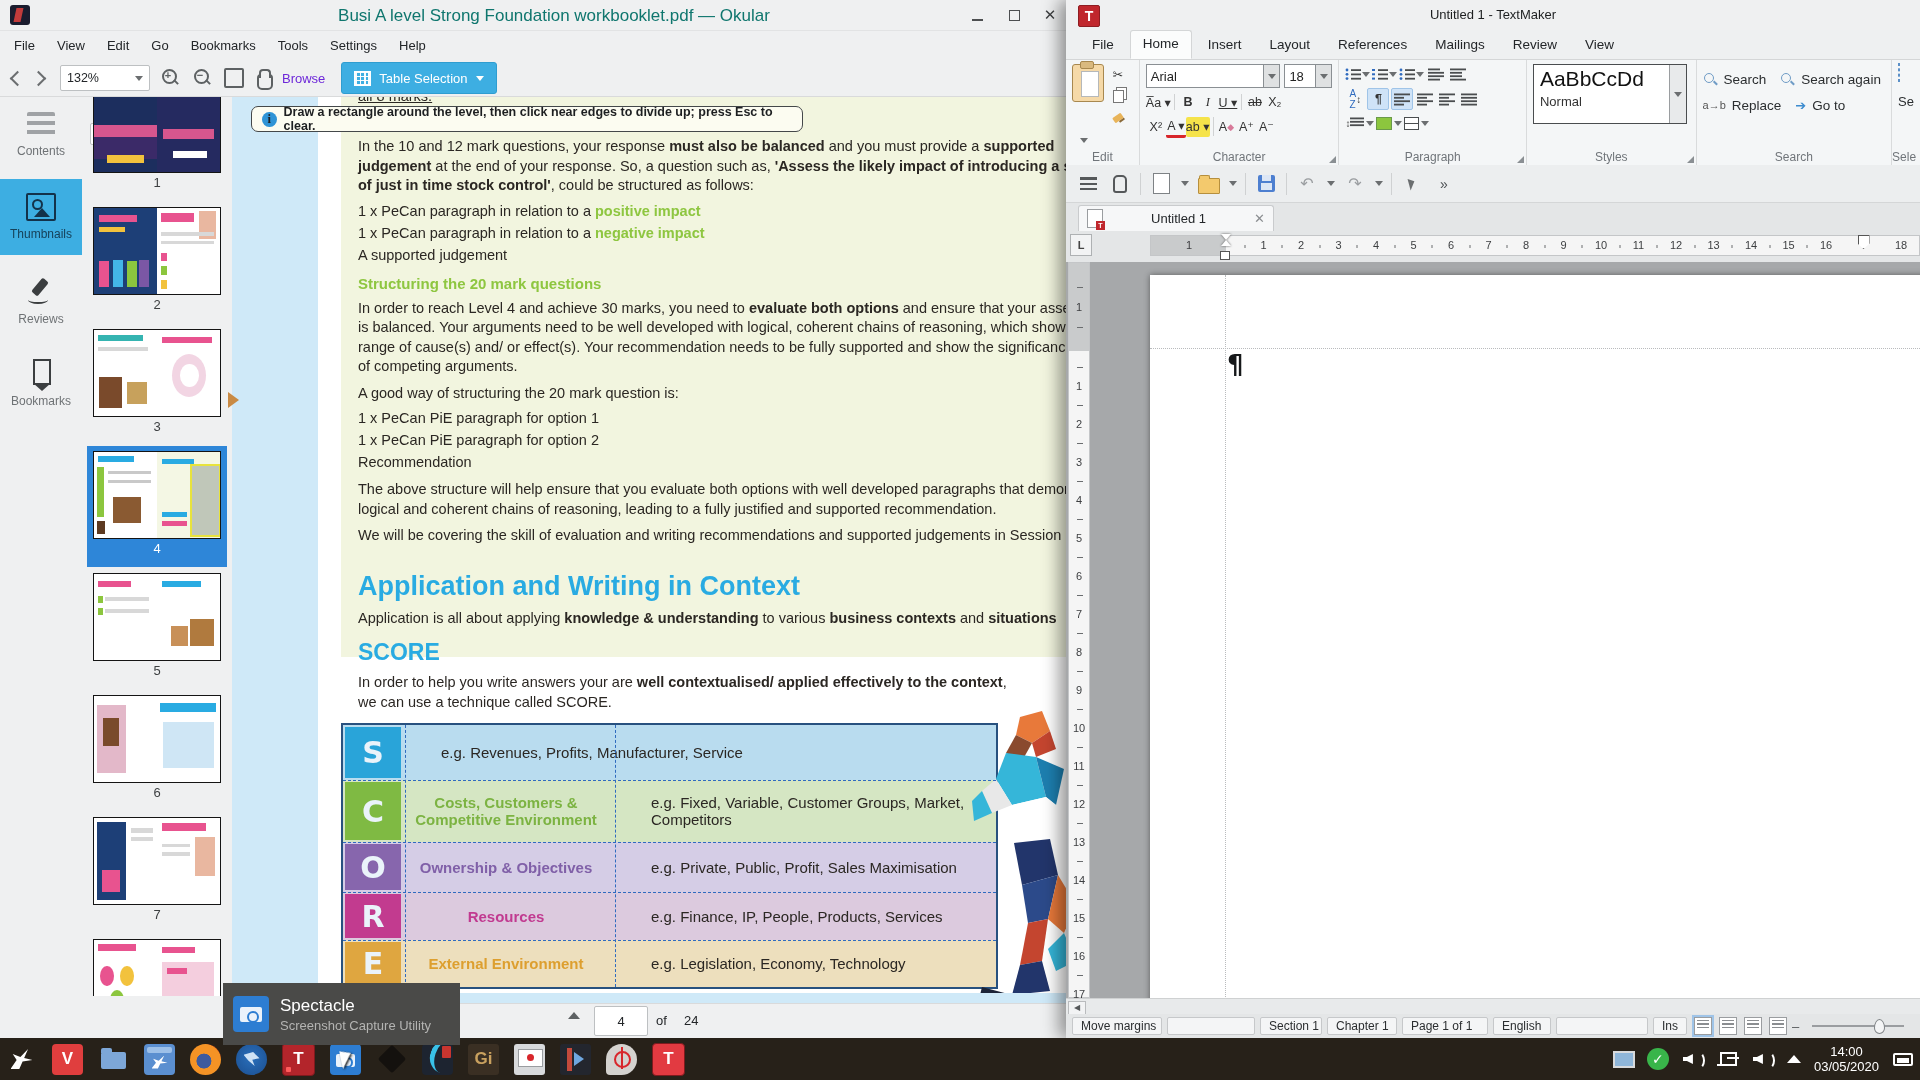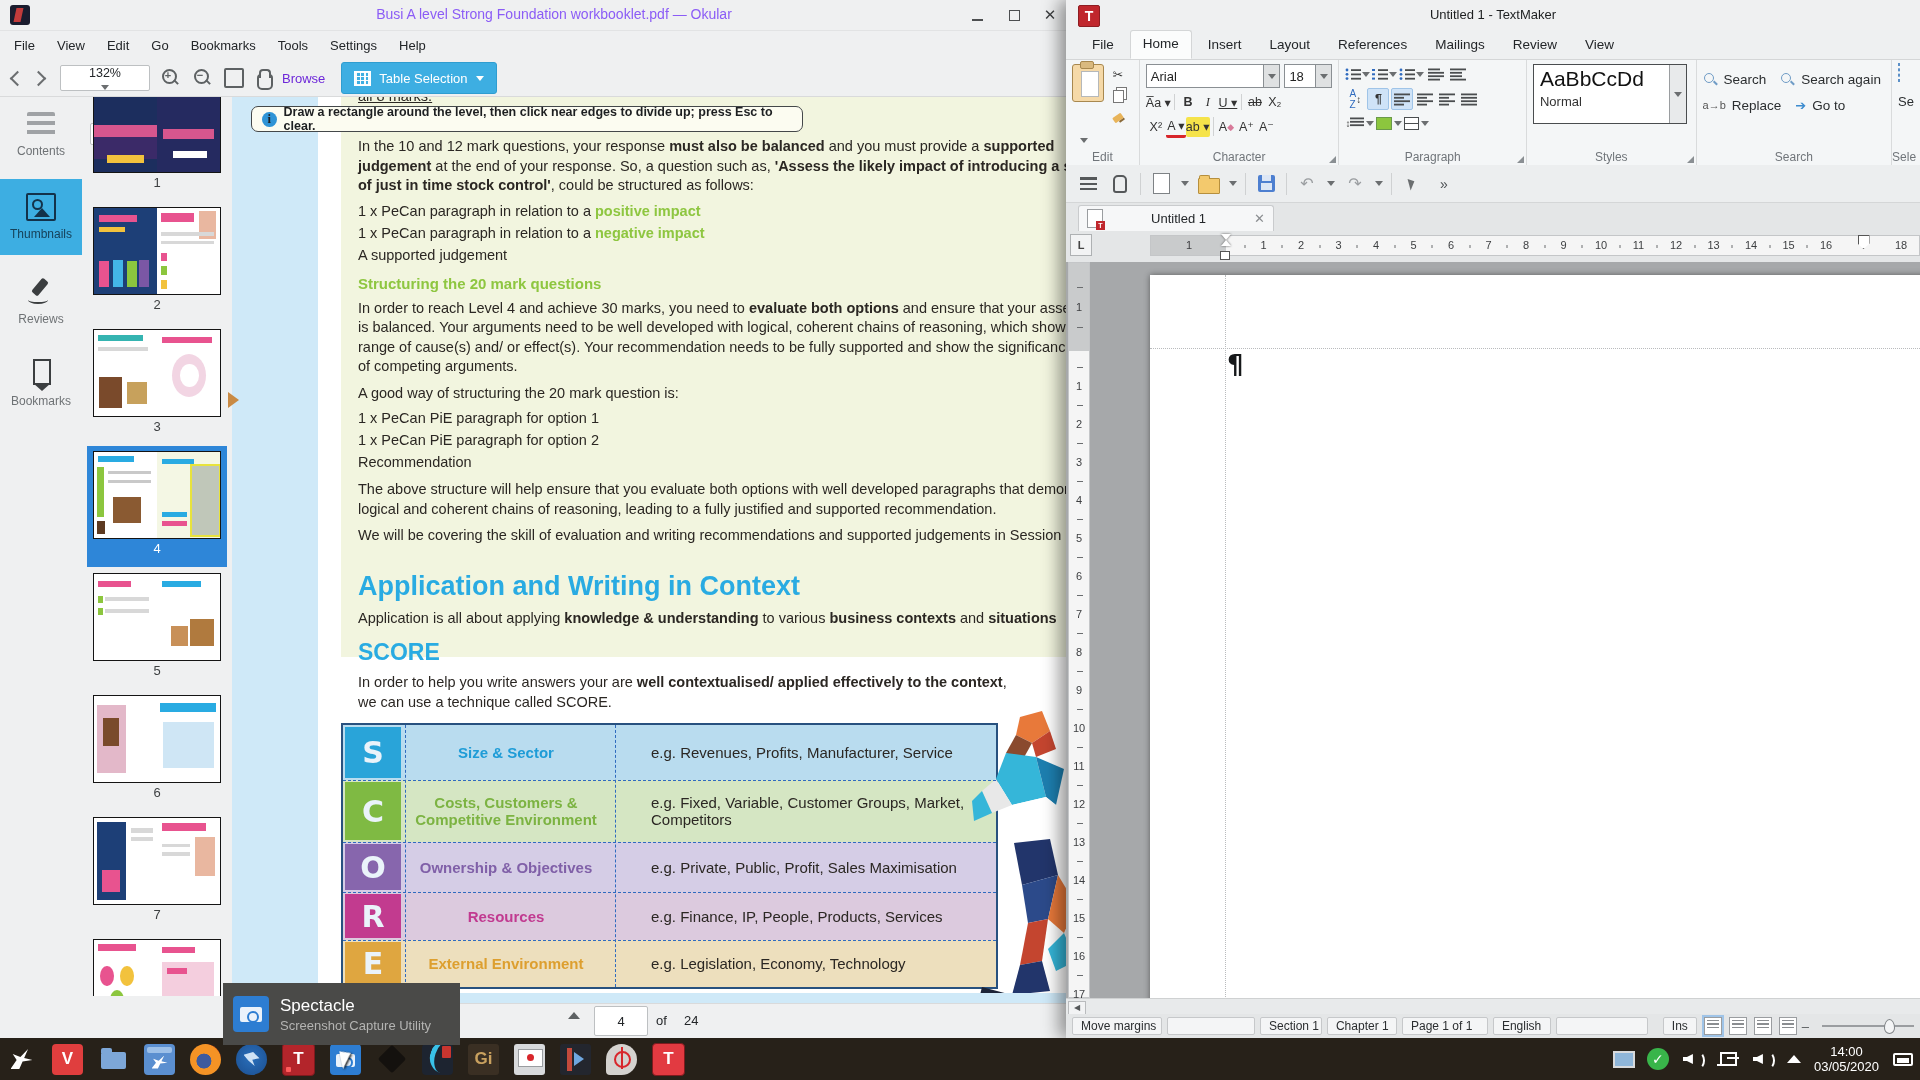--- a/index.html
+++ b/index.html
@@ -2,33 +2,33 @@
 <html><head>
 <meta charset="utf-8">
 <style>
   html,body{margin:0;padding:0;background:#000;}
   .screen{position:relative;width:1920px;height:1080px;overflow:hidden;
     font-family:"Liberation Sans","DejaVu Sans",sans-serif;background:#3a3a3a;}
   .abs{position:absolute;}
   
   #okular{left:0;top:0;width:1066px;height:1038px;background:#eff0f1;overflow:hidden;}
   .ok-titlebar{left:0;top:0;width:100%;height:30px;background:#eff0f1;border-bottom:1px solid #e2e3e4;}
-  .ok-title{position:absolute;left:0;right:0;top:6px;text-align:center;font-size:14px;color:#8b5cf6;margin-left:42px;}
+  .ok-title{position:absolute;left:0;right:0;top:6px;text-align:center;font-size:17px;color:#0f766e;margin-left:42px;}
   .ok-appicon{position:absolute;left:10px;top:5px;width:20px;height:20px;background:#1a1c2e;border-radius:3px;}
   .ok-appicon::after{content:"";position:absolute;left:5px;top:3px;width:7px;height:14px;background:#c23b3b;transform:skewX(-12deg);}
   .winbtn{position:absolute;top:7px;width:18px;height:16px;}
   .winbtn.min::after{content:"";position:absolute;left:3px;top:12px;width:11px;height:2px;background:#4d4f51;}
   .winbtn.max::after{content:"";position:absolute;left:3px;top:3px;width:9px;height:9px;border:1.6px solid #4d4f51;}
   .winbtn.close{font-size:15px;color:#3c3e40;text-align:center;line-height:16px;}
   .ok-menubar{left:0;top:30px;width:100%;height:30px;display:flex;align-items:center;gap:22px;padding-left:14px;font-size:13px;color:#232629;}
   .ok-toolbar{left:0;top:60px;width:100%;height:37px;border-bottom:1px solid #d9dadb;display:flex;align-items:center;gap:10px;padding-left:12px;box-sizing:border-box;}
   .chev{width:9px;height:9px;border-left:2px solid #6b6e70;border-bottom:2px solid #6b6e70;}
   .chev.left{transform:rotate(45deg);}
   .chev.right{transform:rotate(-135deg);}
-  .zoombox{width:76px;height:24px;background:#fff;border:1px solid #bdc0c2;border-radius:2px;font-size:12.5px;color:#232629;display:flex;align-items:center;padding:0 6px;justify-content:space-between;flex-direction:column;}
+  .zoombox{width:76px;height:24px;background:#fff;border:1px solid #bdc0c2;border-radius:2px;font-size:12.5px;color:#232629;display:flex;align-items:center;padding:0 6px;justify-content:space-between;}
   .caret-dn{width:0;height:0;border-left:4px solid transparent;border-right:4px solid transparent;border-top:5px solid #6b6e70;}
   .mag{position:relative;width:22px;height:22px;}
   .mag::before{content:"";position:absolute;left:2px;top:2px;width:11px;height:11px;border:2px solid #5d6163;border-radius:50%;}
   .mag::after{content:"";position:absolute;left:13px;top:14px;width:6px;height:2px;background:#5d6163;transform:rotate(45deg);}
   .mag .pm{position:absolute;left:4px;top:2px;width:8px;font-size:11px;font-weight:bold;color:#5d6163;text-align:center;}
   .fit-ico{width:16px;height:16px;border:2px solid #5d6163;border-radius:2px;}
   .hand-ico{position:relative;width:18px;height:20px;}
   .hand-ico::before{content:"";position:absolute;left:3px;top:6px;width:12px;height:12px;background:#eff0f1;border:2px solid #5d6163;border-radius:4px 4px 5px 5px;}
   .hand-ico::after{content:"";position:absolute;left:5px;top:1px;width:8px;height:7px;border:2px solid #5d6163;border-bottom:none;border-radius:4px 4px 0 0;background:#eff0f1;}
   .browse-label{font-size:13px;color:#6d28d9;}
@@ -498,21 +498,20 @@
             <div class="ln"><span>SCORE</span></div>
           </div>
           <div class="bk bk-para">
             <div class="ln"><span>In order to help you write answers your are </span><span class="sb ">well contextualised/ applied effectively to the context</span><span>,</span></div>
             <div class="ln"><span>we can use a technique called SCORE.</span></div>
           </div>
         </div>
       <div class="score-table" id="score-table">
           <div class="score-row" style="height: 55px; background: rgb(185, 220, 239);">
             <div class="score-tile" style="background: rgb(41, 164, 217);">S</div>
-            <div class="score-label" style="color: rgb(30, 156, 215);">Size &amp; Sector</div>
             <div class="score-desc">e.g. Revenues, Profits, Manufacturer, Service</div>
           </div>
           <div class="score-row" style="height: 62px; background: rgb(213, 230, 195);">
             <div class="score-tile" style="background: rgb(127, 186, 67);">C</div>
             <div class="score-label" style="color: rgb(124, 179, 66);">Costs, Customers &amp;
 Competitive Environment</div>
             <div class="score-desc">e.g. Fixed, Variable, Customer Groups, Market,
 Competitors</div>
           </div>
           <div class="score-row" style="height: 50px; background: rgb(213, 205, 230);">
@@ -935,21 +934,21 @@
     </div>
 
     <div class="abs tm-status" id="tm-status">
         <div class="st-cell" style="width: 90px;">Move margins</div>
         <div class="st-cell" style="width: 88px;"></div>
         <div class="st-cell" style="width: 62px;">Section 1</div>
         <div class="st-cell" style="width: 70px;">Chapter 1</div>
         <div class="st-cell" style="width: 86px;">Page 1 of 1</div>
         <div class="st-cell" style="width: 58px;">English</div>
         <div class="st-cell" style="width: 92px;"></div>
-        <div class="st-cell" style="width: 34px; margin-left: 10px;">Ins</div>
+        <div class="st-cell" style="width: 34px;">Ins</div>
         <div class="st-ico on">
           <i></i>
         </div>
         <div class="st-ico">
           <i></i>
         </div>
         <div class="st-ico">
           <i></i>
         </div>
         <div class="st-ico">

